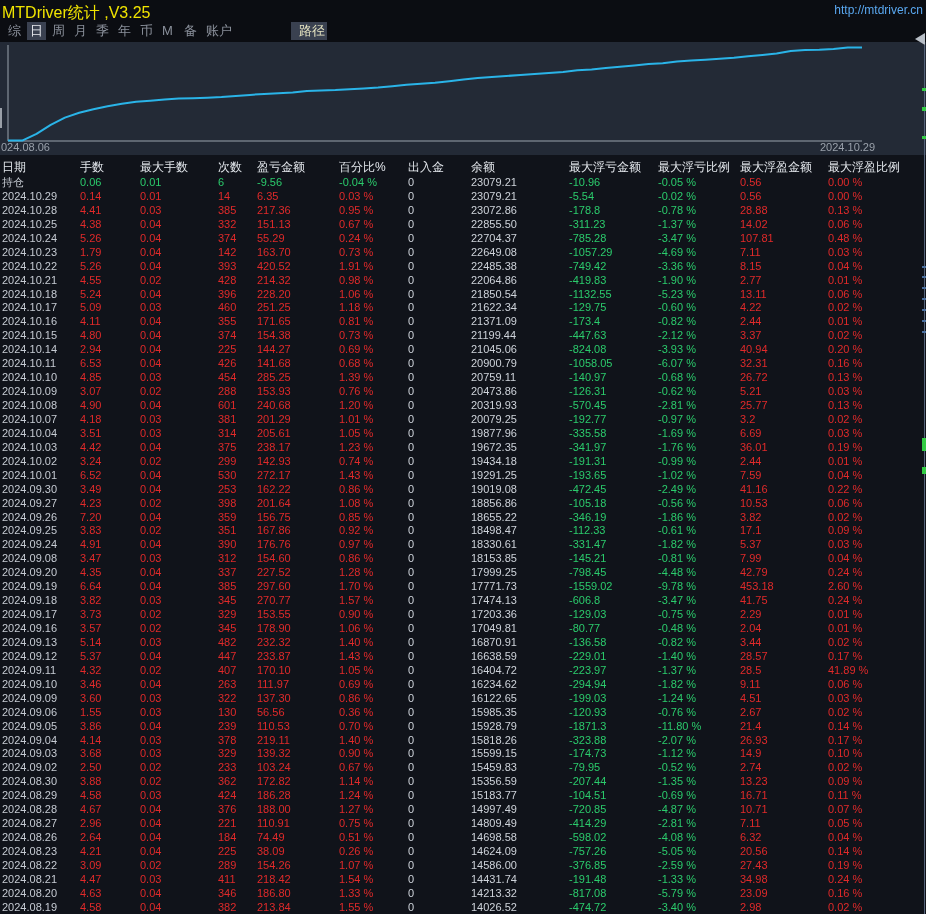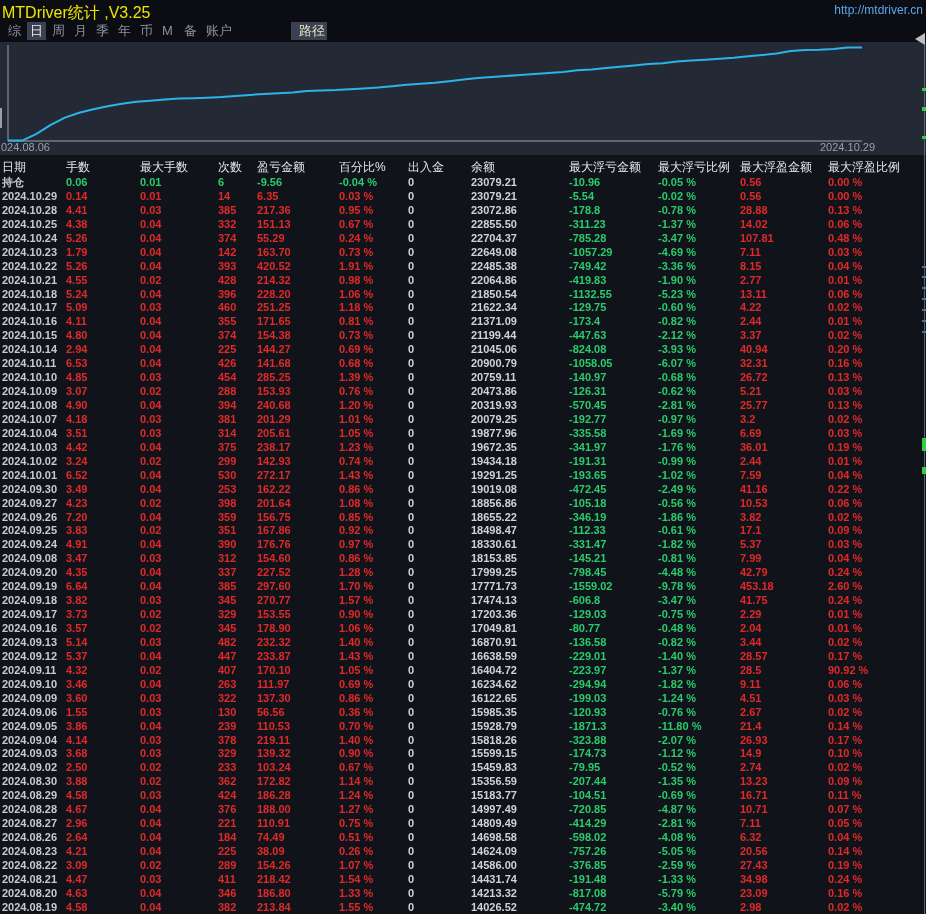--- a/index.html
+++ b/index.html
@@ -21,24 +21,24 @@
   .left-edge-marker { position:absolute; left:0; top:108px; width:2px; height:20px; background:#9aa0a8; }
   .scroll-track { position:absolute; left:924px; top:45px; width:1px; height:869px; background:#55637a; }
   .scroll-arrow { position:absolute; left:915px; top:33px; width:0; height:0;
     border-top:6px solid transparent; border-bottom:6px solid transparent; border-right:10px solid #b9bfc7; cursor:pointer; }
   .tick { position:absolute; left:922px; width:4px; }
   .tick.g { background:#33cc44; }
   .tick.b { background:#4a6f9f; }
   .table { position:absolute; left:0; top:155px; width:926px; height:584px; }
   .thead { position:relative; height:21px; }
   .th { position:absolute; top:4px; font-size:12px; color:#e3e7ec; white-space:nowrap; }
-  .tr { position:relative; height:13.95px; cursor:default;font-weight:bold; }
+  .tr { position:relative; height:13.95px; cursor:default; }
   .td { position:absolute; top:0; font-size:11px; line-height:13.95px; white-space:nowrap; }
   
-  .c0{left:2px;} .c1{left:66px;} .c2{left:140px;} .c3{left:194px;margin-left:24px;} .c4{left:257px;}
+  .c0{left:2px;} .c1{left:80px;} .c2{left:140px;} .c3{left:194px;margin-left:24px;} .c4{left:257px;}
   .c5{left:339px;text-align:center;} .c6{left:408px;} .c7{left:471px;} .c8{left:569px;} .c9{left:658px;}
   .c10{left:740px;} .c11{left:828px;}
   
   .td.c0 { color:#c6cbd3; }
   .td.c1,.td.c2,.td.c3,.td.c4,.td.c5 { color:#e02a2a; }
   .tr.open .td.c1,.tr.open .td.c2,.tr.open .td.c3,.tr.open .td.c4,.tr.open .td.c5 { color:#2bcb6c; }
   .td.c6,.td.c7 { color:#ced3da; }
   .td.c8,.td.c9 { color:#2bcb6c; }
   .td.c10,.td.c11 { color:#e02a2a; }
 </style>
@@ -317,21 +317,21 @@
         <span class="td c7">20473.86</span>
         <span class="td c8">-126.31</span>
         <span class="td c9">-0.62 %</span>
         <span class="td c10">5.21</span>
         <span class="td c11">0.03 %</span>
       </div>
       <div class="tr">
         <span class="td c0">2024.10.08</span>
         <span class="td c1">4.90</span>
         <span class="td c2">0.04</span>
-        <span class="td c3">394</span>
+        <span class="td c3">601</span>
         <span class="td c4">240.68</span>
         <span class="td c5">1.20 %</span>
         <span class="td c6">0</span>
         <span class="td c7">20319.93</span>
         <span class="td c8">-570.45</span>
         <span class="td c9">-2.81 %</span>
         <span class="td c10">25.77</span>
         <span class="td c11">0.13 %</span>
       </div>
       <div class="tr">
@@ -591,21 +591,21 @@
         <span class="td c1">4.32</span>
         <span class="td c2">0.02</span>
         <span class="td c3">407</span>
         <span class="td c4">170.10</span>
         <span class="td c5">1.05 %</span>
         <span class="td c6">0</span>
         <span class="td c7">16404.72</span>
         <span class="td c8">-223.97</span>
         <span class="td c9">-1.37 %</span>
         <span class="td c10">28.5</span>
-        <span class="td c11">90.92 %</span>
+        <span class="td c11">41.89 %</span>
       </div>
       <div class="tr">
         <span class="td c0">2024.09.10</span>
         <span class="td c1">3.46</span>
         <span class="td c2">0.04</span>
         <span class="td c3">263</span>
         <span class="td c4">111.97</span>
         <span class="td c5">0.69 %</span>
         <span class="td c6">0</span>
         <span class="td c7">16234.62</span>

